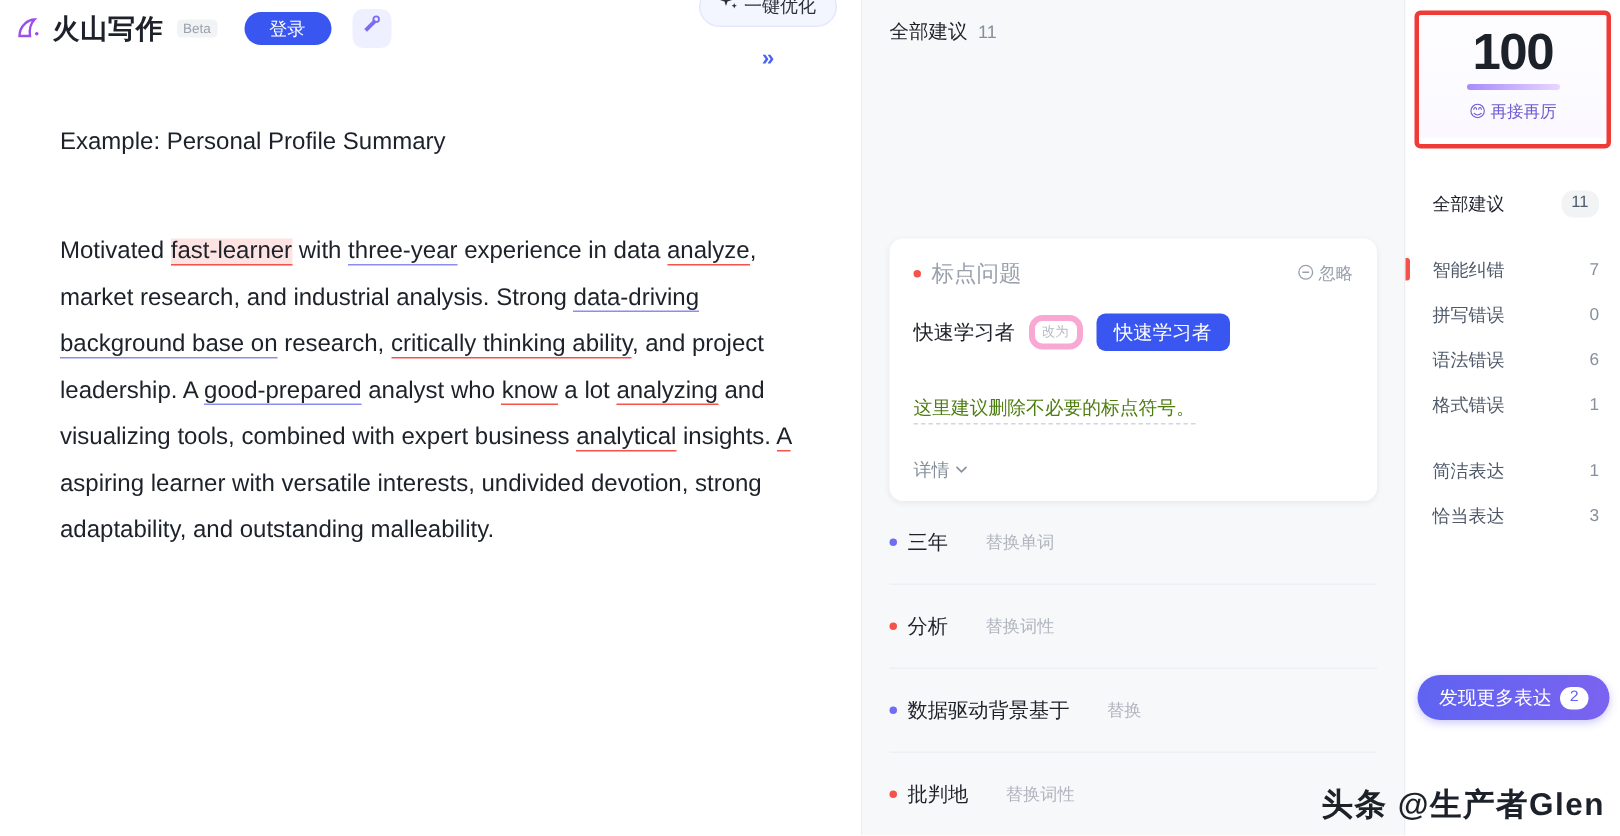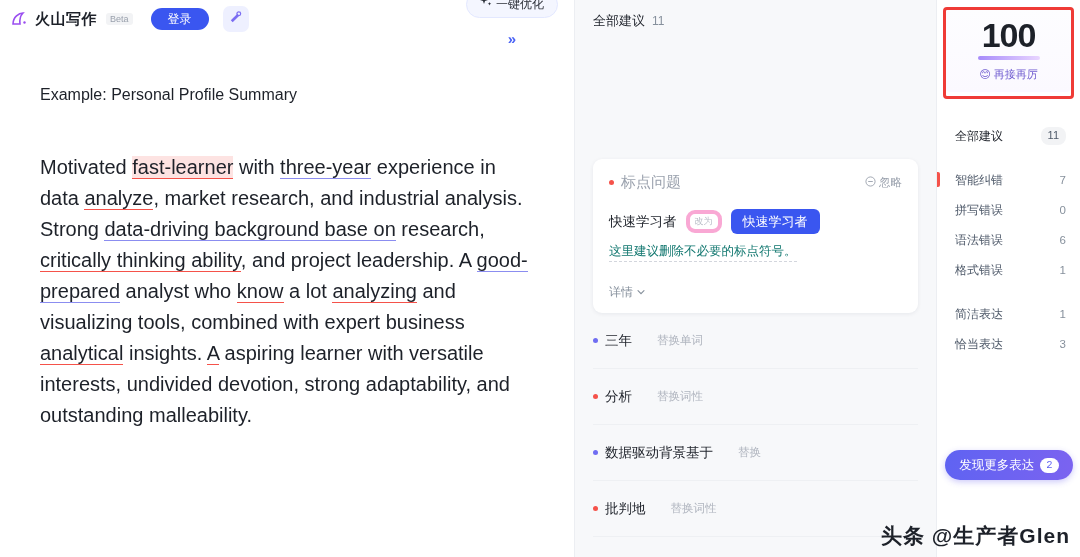--- a/index.html
+++ b/index.html
@@ -9,35 +9,35 @@
     background:#ffffff;color:#1d2129;
   }
   .app{position:relative;width:1080px;height:557px;display:flex;}
 
   
   .editor-pane{width:575px;height:557px;position:relative;background:#fff;
     border-right:1px solid #eceef2;box-sizing:border-box;}
   .topbar{height:38px;display:flex;align-items:center;padding:0 10px;box-sizing:border-box;}
   .brand{display:flex;align-items:center;gap:5px;}
   .logo-mark{width:20px;height:20px;position:relative;flex:none;}
-  .brand-name{font-size:15px;font-weight:700;color:#1d2129;letter-spacing:.5px;}
+  .brand-name{font-size:18px;font-weight:700;color:#1d2129;letter-spacing:.5px;}
   .beta-tag{font-size:9px;color:#9aa1ad;background:#f2f3f5;border-radius:3px;
     padding:1px 4px;margin-left:4px;line-height:1.2;text-align:right;}
   .login-btn{margin-left:18px;background:#3a56f0;color:#fff;font-size:12px;
     border-radius:14px;padding:5px 17px;line-height:1;border:none;cursor:pointer;}
   .magic-btn{margin-left:14px;width:26px;height:26px;border-radius:7px;background:#eef0ff;
     display:flex;align-items:center;justify-content:center;cursor:pointer;}
   .topbar-right{margin-left:auto;display:flex;align-items:center;gap:12px;padding-right:6px;flex-direction:column;}
   .optimize-btn{display:flex;align-items:center;gap:4px;background:#f4f6ff;border:1px solid #e3e8ff;
     border-radius:14px;padding:4px 13px;font-size:12px;color:#2b2f38;cursor:pointer;line-height:1.3;}
   .expand-btn{color:#4a63f5;font-size:15px;cursor:pointer;padding:0 4px;font-weight:600;}
 
   .doc{padding:48px 40px 0 40px;box-sizing:border-box;}
   .doc-title{font-size:16px;color:#1d2129;margin-bottom:48px;}
-  .doc-body{font-size:20px;line-height:31px;color:#1d2129;}
+  .doc-body{font-size:16px;line-height:31px;color:#1d2129;}
   .u-red{border-bottom:1.6px solid #f5524a;}
   .hl-red{background:#fde3e2;border-bottom:1.6px solid #f5524a;}
   .u-purple{border-bottom:1.6px solid #8b8df0;}
 
   
   .sug-pane{width:362px;height:557px;background:#f7f8fa;position:relative;box-sizing:border-box;
     border-right:1px solid #eceef2;}
   .sug-head{padding:12px 18px;font-size:13px;color:#1d2129;display:flex;align-items:center;gap:7px;}
   .sug-head .cnt{color:#86909c;font-size:12px;}
   .sug-card{margin:117px 18px 0 18px;background:#fff;border-radius:9px;padding:14px 16px 12px 16px;
@@ -47,21 +47,21 @@
   .dot.red{background:#f5524a;}
   .dot.purple{background:#6f6df2;}
   .cat-label{font-size:15px;color:#9aa1ad;text-align:center;}
   .ignore{margin-left:auto;display:flex;align-items:center;gap:3px;font-size:11.5px;color:#9aa1ad;cursor:pointer;}
   .card-repl{display:flex;align-items:center;gap:9px;margin:17px 0 0 0;}
   .orig{font-size:13.5px;color:#1d2129;}
   .arrow-pill{font-size:9px;color:#b7bcc6;border:4px solid #f9a8d4;border-radius:9px;
     padding:1px 5px;line-height:1.4;white-space:nowrap;}
   .new-chip{background:#3a56f0;color:#fff;font-size:13px;border-radius:6px;padding:6px 12px;
     line-height:1;cursor:pointer;font-weight:500;}
-  .card-desc{margin-top:9px;font-size:12.5px;color:#0f766e;border-bottom:1px dashed #d3d6dd;
+  .card-desc{margin-top:30px;font-size:12.5px;color:#4d7c0f;border-bottom:1px dashed #d3d6dd;
     display:inline-block;padding-bottom:1px;}
   .card-more{margin-top:22px;font-size:12px;color:#86909c;display:flex;align-items:center;gap:3px;cursor:pointer;}
 
   .sug-row{margin:0 18px;height:55px;display:flex;align-items:center;
     border-bottom:1px solid #eef0f3;background:transparent;cursor:pointer;}
   .sug-row .word{font-size:13.5px;color:#1d2129;}
   .sug-row .tag{font-size:11.5px;color:#b0b5bf;margin-left:25px;}
 
   
   .side{width:143px;height:557px;background:#fff;box-sizing:border-box;position:relative;}

